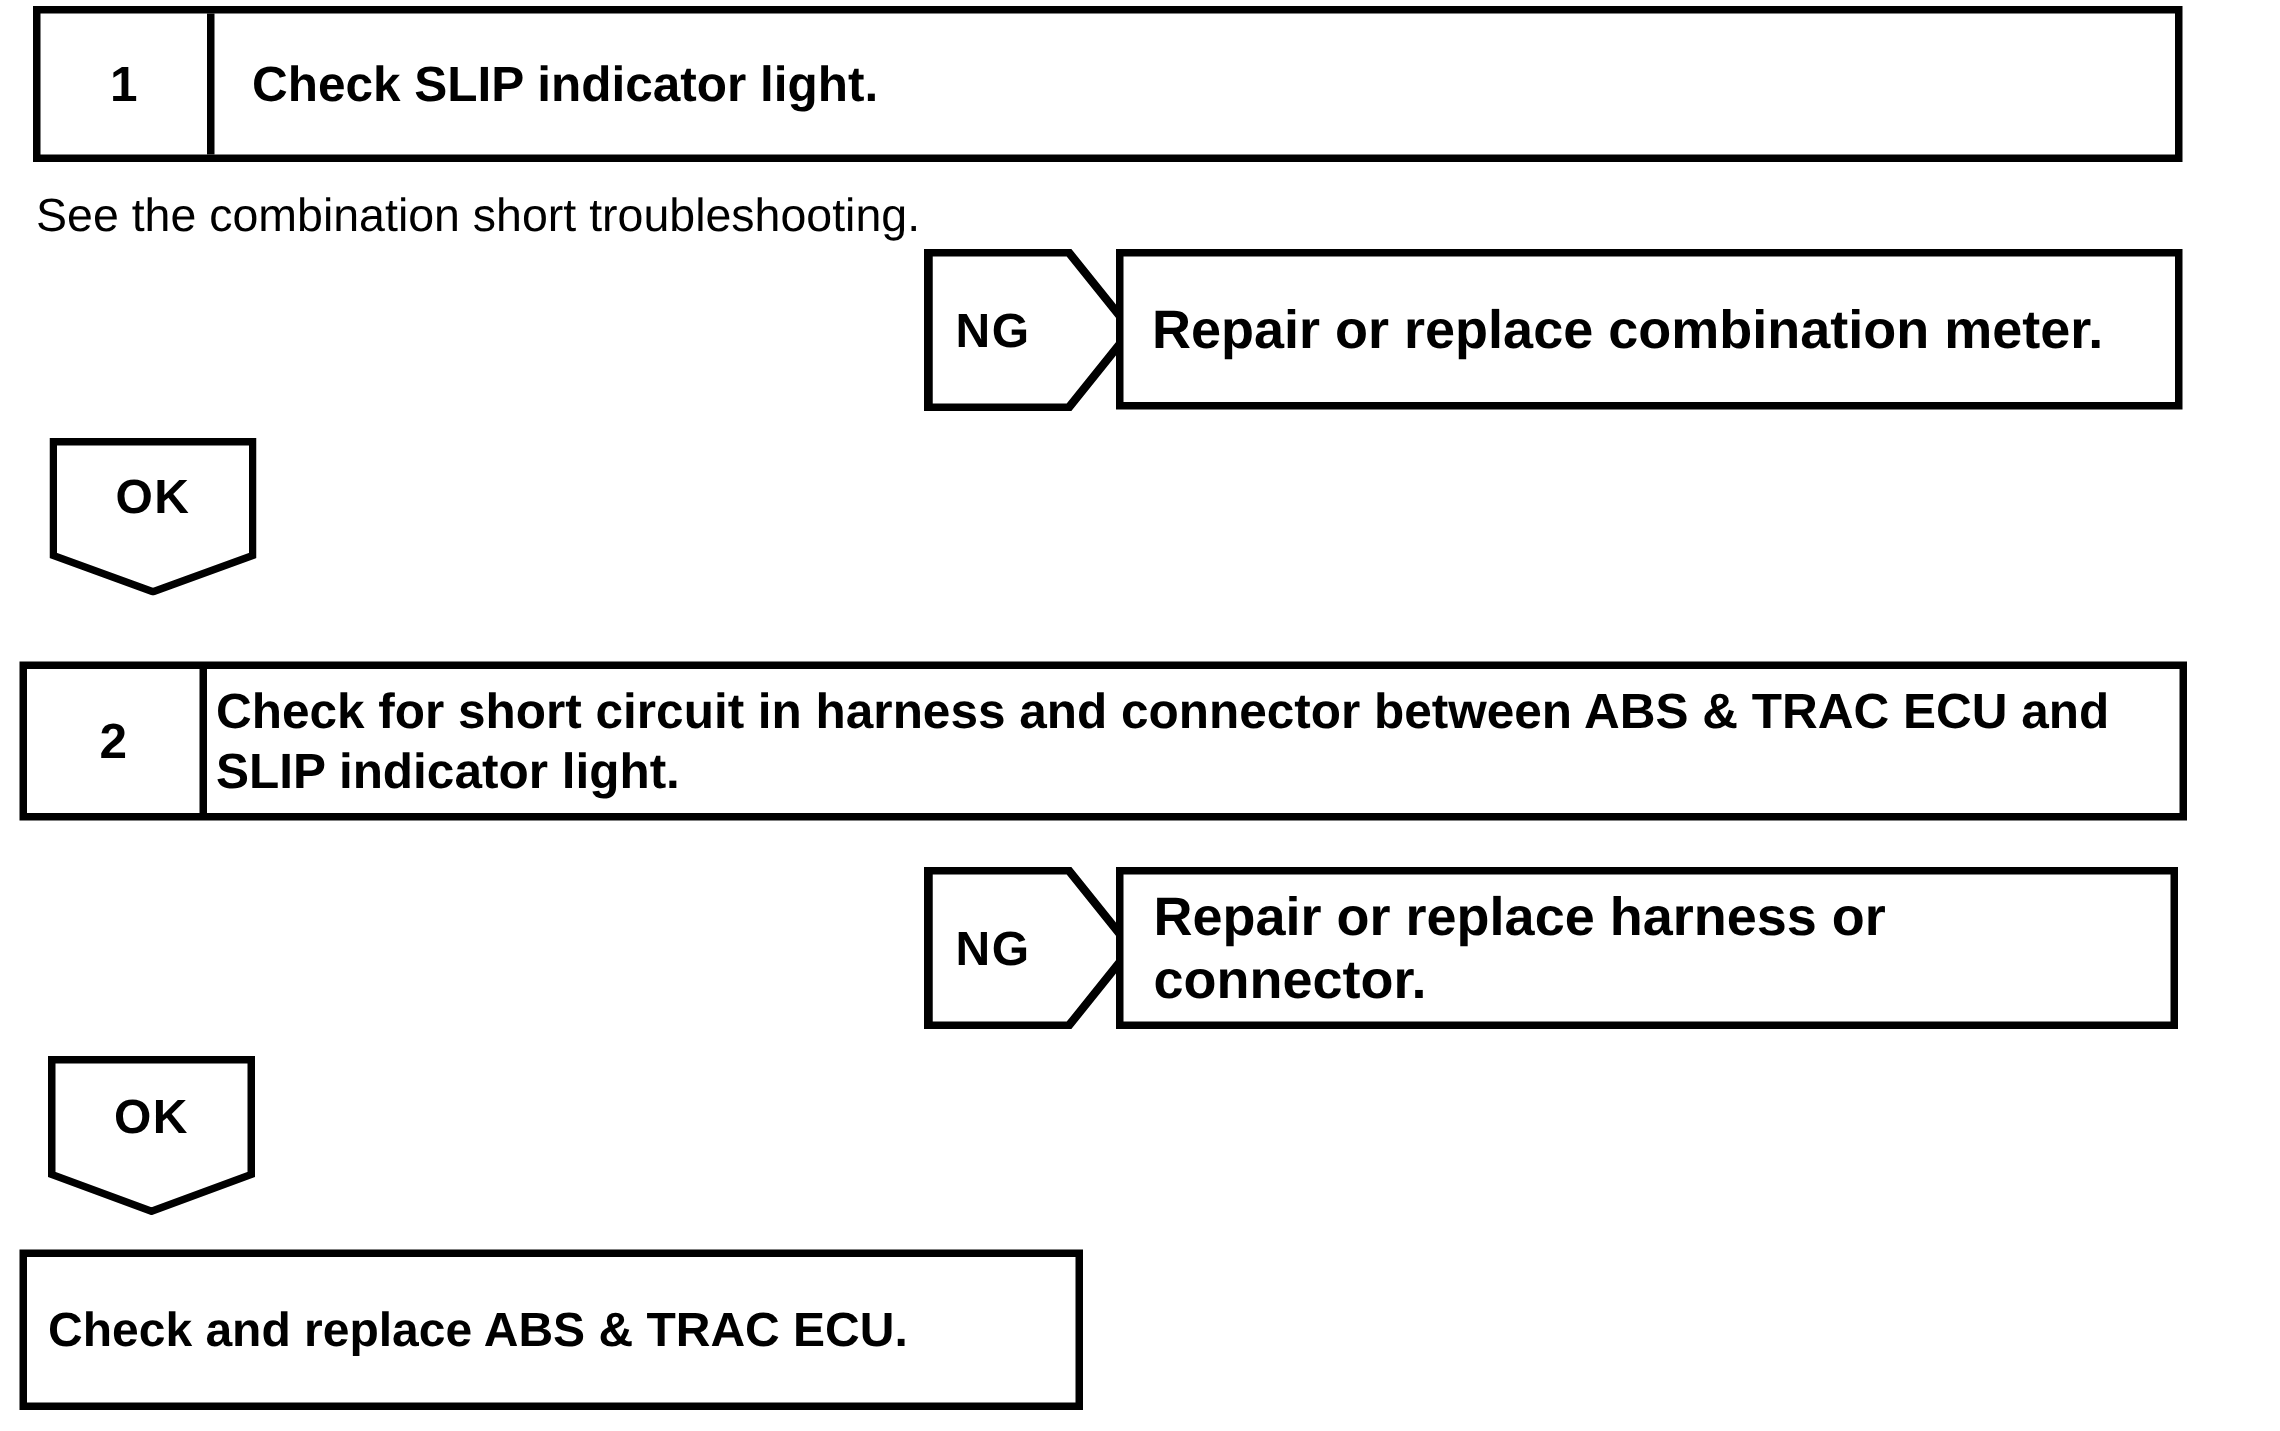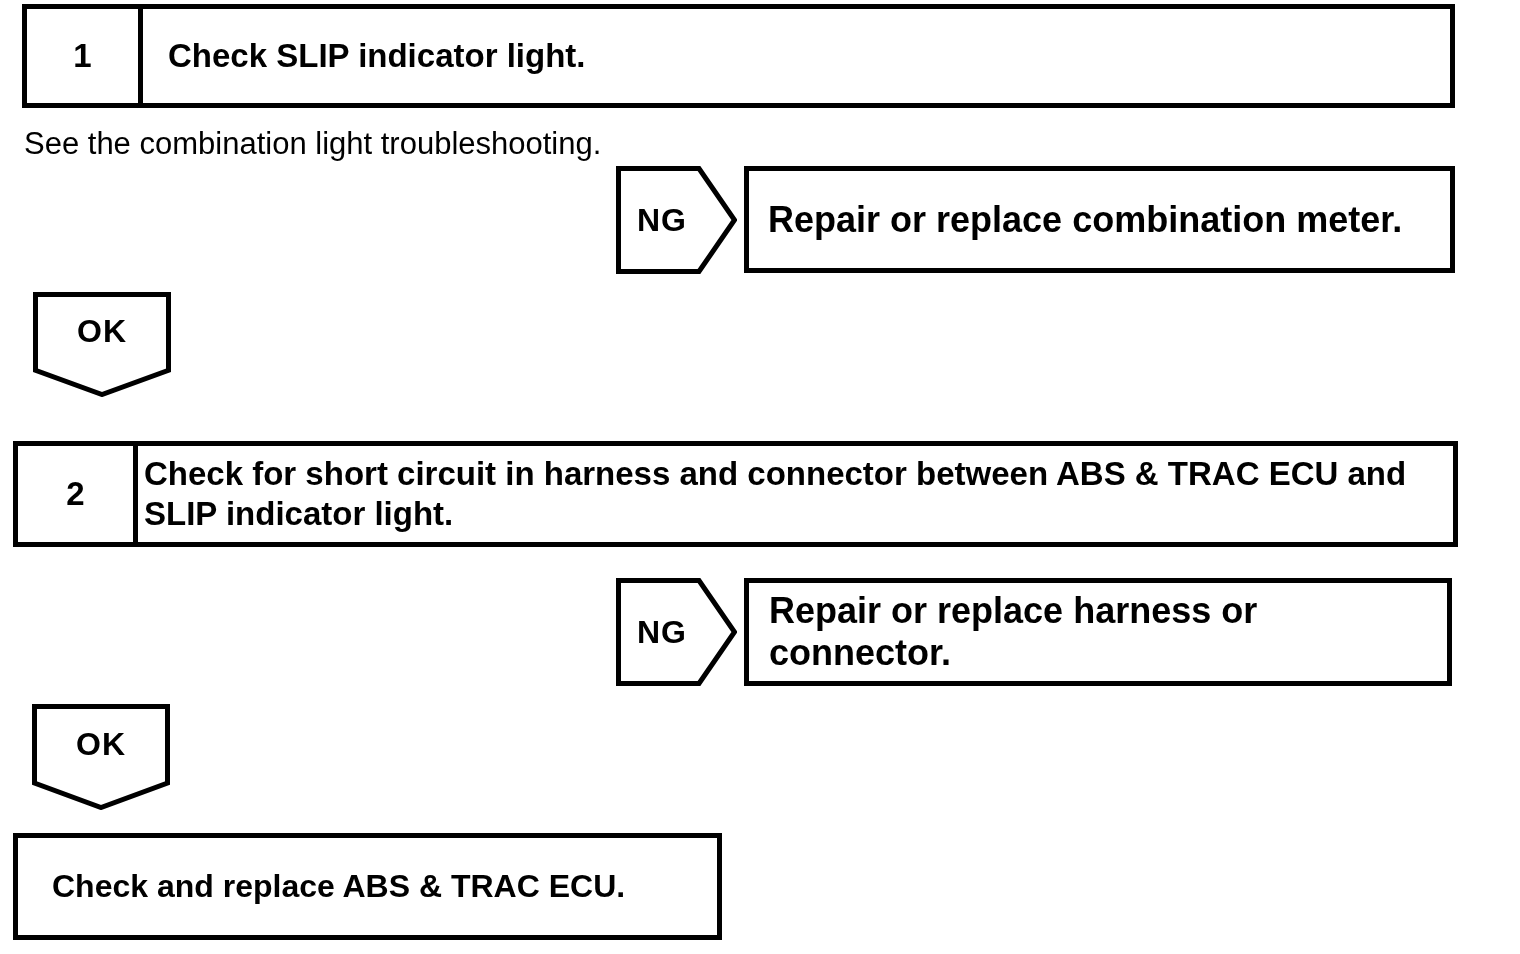--- a/index.html
+++ b/index.html
@@ -60,20 +60,21 @@
     top: 126px;
     font-size: 31px;
     font-weight: normal;
   }
 
   
   .ng-arrow {
     position: absolute;
     width: 121px;
     height: 108px;
+    padding-left: 20px;
   }
   #ng1 { left: 616px; top: 166px; }
   #ng2 { left: 616px; top: 578px; }
   .ng-arrow svg {
     position: absolute;
     left: 0; top: 0;
     width: 100%;
     height: 100%;
     display: block;
   }
@@ -140,21 +141,21 @@
     position: absolute;
     left: 13px;
     top: 833px;
     width: 709px;
     height: 107px;
     border: 5px solid #000;
     box-sizing: border-box;
     background: #fff;
     display: flex;
     align-items: center;
-    padding-left: 34px;
+    padding-left: 14px;
     font-weight: bold;
     font-size: 32px;
   }
 
   .shape-outline {
     fill: #ffffff;
     stroke: #000000;
     stroke-width: 5;
     stroke-linejoin: miter;
   }
@@ -166,21 +167,21 @@
 
   <section class="step-box" id="step1">
     <div class="num-cell">
       <span>1</span>
     </div>
     <div class="title-cell">
       <span>Check SLIP indicator light.</span>
     </div>
   </section>
 
-  <div class="note">See the combination light troubleshooting.</div>
+  <div class="note">See the combination short troubleshooting.</div>
 
   <div class="ng-arrow" id="ng1">
     <svg viewBox="0 0 121 108" preserveAspectRatio="none" aria-hidden="true">
       <polygon class="shape-outline" points="2.5,2.5 83,2.5 118.5,54 83,105.5 2.5,105.5"></polygon>
     </svg>
     <span class="ng-text">NG</span>
   </div>
 
   <div class="result-box" id="result1">
     <span>Repair or replace combination meter.</span>

